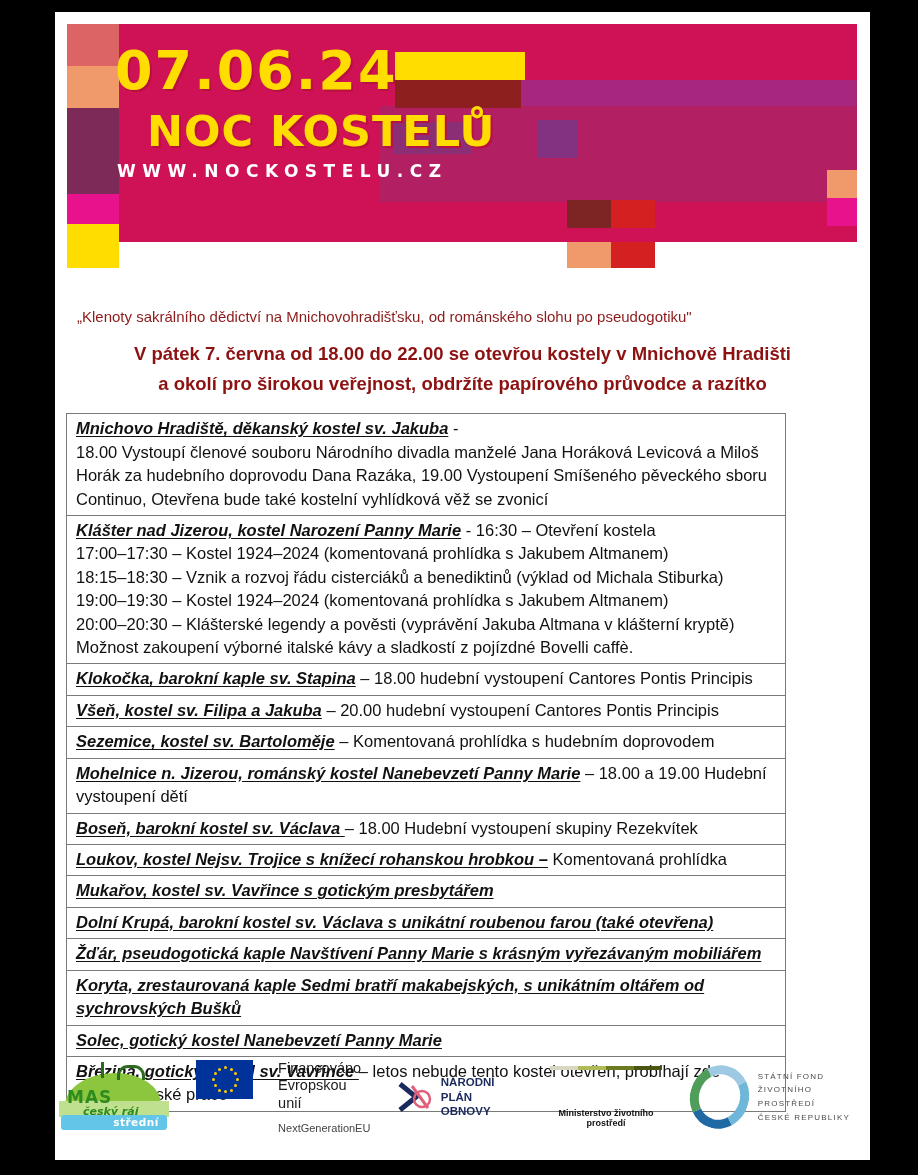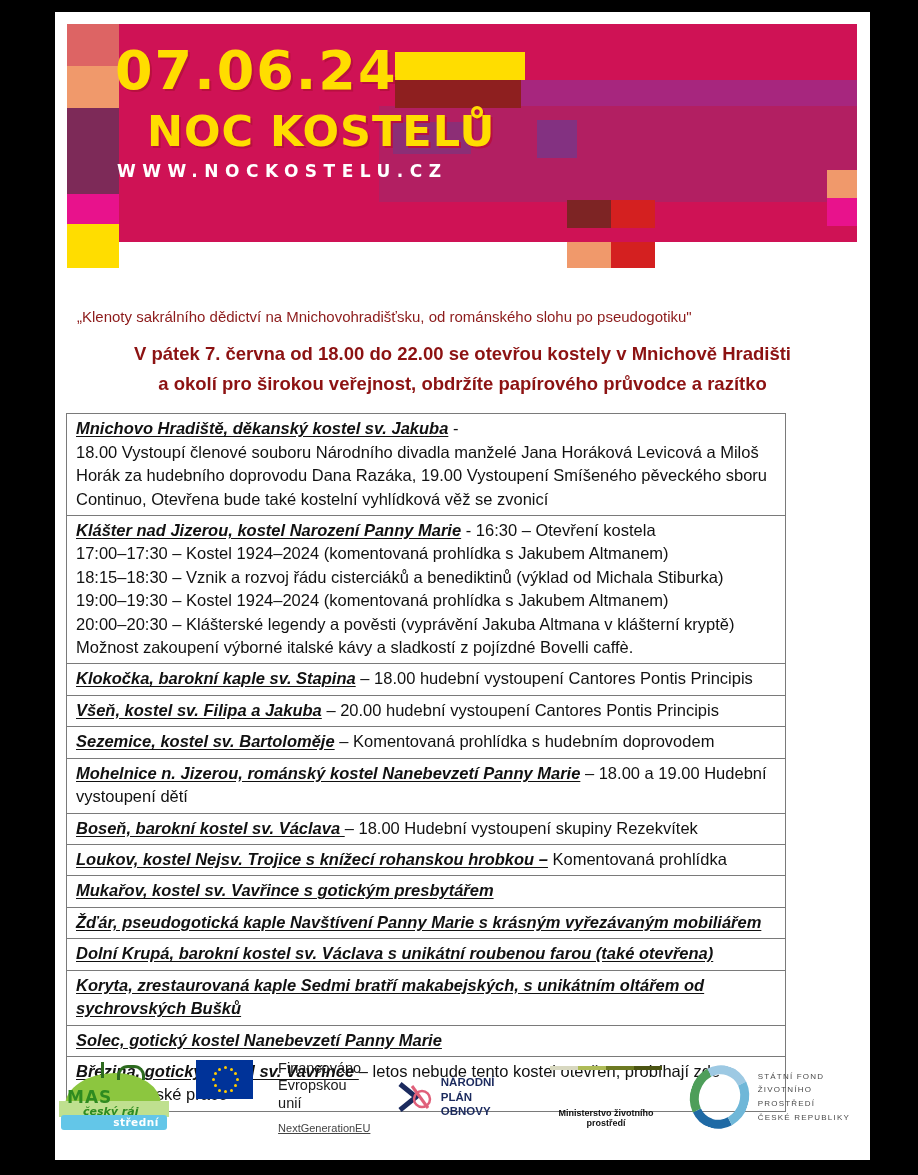--- a/index.html
+++ b/index.html
@@ -173,21 +173,21 @@
 
   
   .logo-eu { display: flex; align-items: flex-start; gap: 25px; }
   .eu-flag {
     position: relative; width: 58px; height: 39px; background: #003399;
   }
   .eu-star {
     position: absolute; width: 3px; height: 3px; background: #ffcc00; border-radius: 50%;
   }
   .eu-text1 { font-family: "Liberation Sans", sans-serif; font-size: 14.5px; color: #1a1a1a; line-height: 1.18; }
-  .eu-text2 { font-family: "Liberation Sans", sans-serif; font-size: 11px; color: #444; margin-top: 10px; text-decoration: underline; }
+  .eu-text2 { font-family: "Liberation Sans", sans-serif; font-size: 11px; color: #444; margin-top: 10px; }
 
   
   .logo-npo { display: flex; align-items: center; gap: 7px; }
   .npo-mark { position: relative; width: 36px; height: 34px; }
   .npo-text { font-family: "Liberation Sans", sans-serif; font-weight: bold; font-size: 11.5px; color: #1b2a5e; line-height: 1.25; }
 
   
   .logo-mzp { width: 118px; text-align: center; }
   .mzp-bar { display: flex; height: 4px; width: 112px; margin: 0 auto 7px auto; }
   .mzp-text { font-family: "Liberation Sans", sans-serif; font-weight: bold; font-size: 9px; color: #111; margin-top: 38px; }
@@ -250,22 +250,22 @@
 19:00–19:30 – Kostel 1924–2024 (komentovaná prohlídka s Jakubem Altmanem)
 20:00–20:30 – Klášterské legendy a pověsti (vyprávění Jakuba Altmana v klášterní kryptě)
 Možnost zakoupení výborné italské kávy a sladkostí z pojízdné Bovelli caffè.</span></div>
       <div class="row"><span class="place">Klokočka, barokní kaple sv. Stapina</span><span style="white-space: pre-line;"> – 18.00 hudební vystoupení Cantores Pontis Principis</span></div>
       <div class="row"><span class="place">Všeň, kostel sv. Filipa a Jakuba</span><span style="white-space: pre-line;"> – 20.00 hudební vystoupení Cantores Pontis Principis</span></div>
       <div class="row"><span class="place">Sezemice, kostel sv. Bartoloměje</span><span style="white-space: pre-line;"> – Komentovaná prohlídka s hudebním doprovodem</span></div>
       <div class="row"><span class="place">Mohelnice n. Jizerou, románský kostel Nanebevzetí Panny Marie</span><span style="white-space: pre-line;"> – 18.00 a 19.00 Hudební vystoupení dětí</span></div>
       <div class="row"><span class="place">Boseň, barokní kostel sv. Václava </span><span style="white-space: pre-line;">– 18.00 Hudební vystoupení skupiny Rezekvítek</span></div>
       <div class="row"><span class="place">Loukov,  kostel Nejsv. Trojice s knížecí rohanskou hrobkou –</span><span style="white-space: pre-line;"> Komentovaná prohlídka</span></div>
       <div class="row"><span class="place">Mukařov, kostel sv. Vavřince s gotickým presbytářem</span></div>
+      <div class="row"><span class="place">Dolní Krupá, barokní kostel sv. Václava s unikátní roubenou farou (také otevřena)</span></div>
       <div class="row"><span class="place">Žďár, pseudogotická kaple Navštívení Panny Marie s krásným vyřezávaným mobiliářem</span></div>
-      <div class="row"><span class="place">Dolní Krupá, barokní kostel sv. Václava s unikátní roubenou farou (také otevřena)</span></div>
       <div class="row"><span class="place">Koryta, zrestaurovaná kaple Sedmi bratří makabejských, s unikátním oltářem od sychrovských Bušků</span></div>
       <div class="row"><span class="place">Solec, gotický kostel Nanebevzetí Panny Marie</span></div>
       <div class="row"><span class="place">Březina, gotický kostel sv. Vavřince </span><span style="white-space: pre-line;">– letos nebude tento kostel otevřen, probíhají zde restaurátorské práce</span></div>
     </div>
 
   <div class="footer">
 
     <div class="logo logo-mas">
       <div class="mas-hill"></div>
       <div class="mas-sky"></div>

